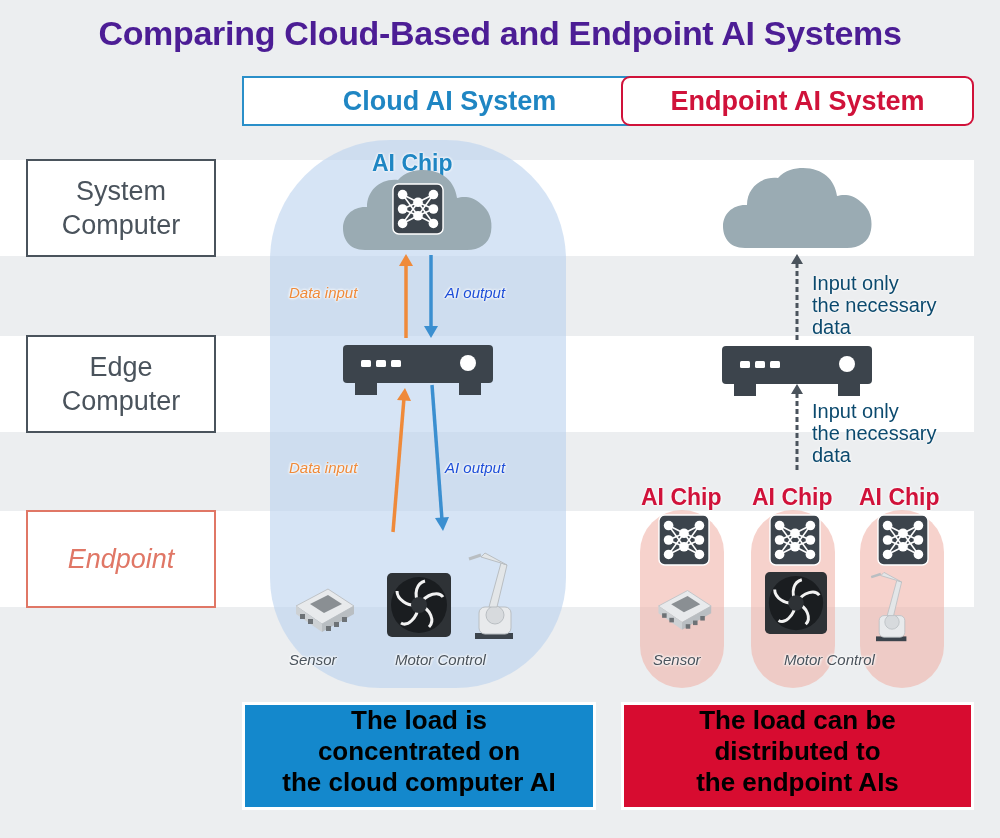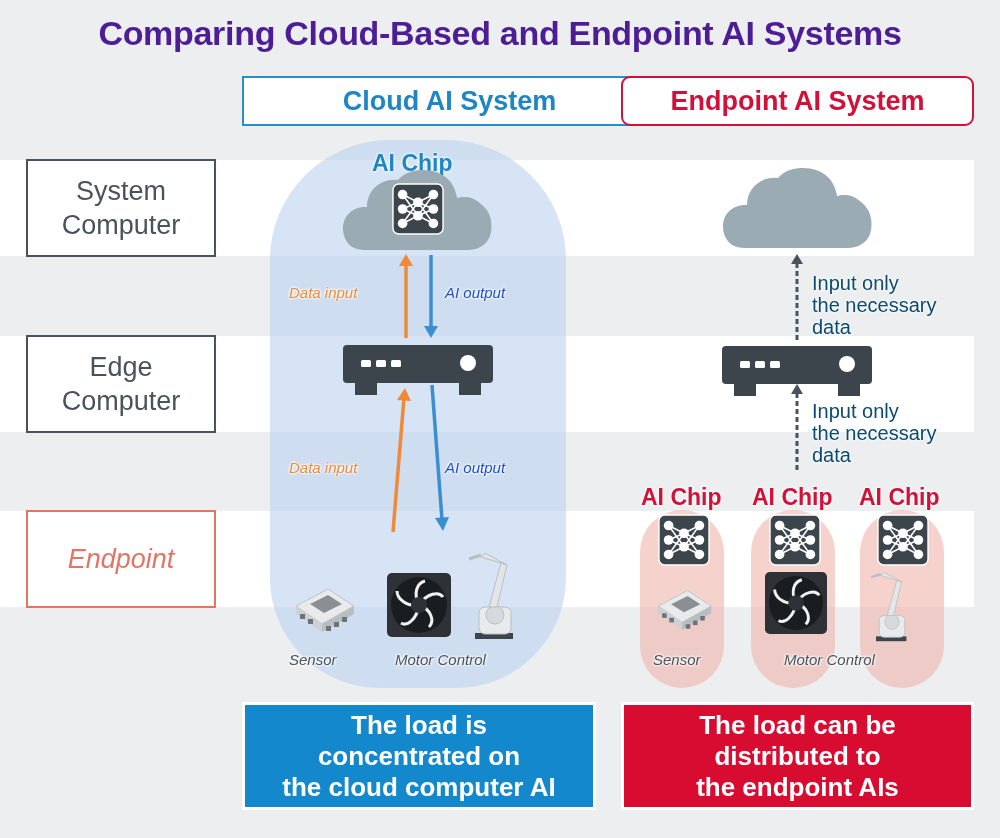--- a/index.html
+++ b/index.html
@@ -13,21 +13,21 @@
   .row-label{left:26px;width:190px;height:98px;background:#fff;border:2px solid #4a535c;box-sizing:border-box;display:flex;align-items:center;justify-content:center;text-align:center;font-size:27px;color:#4a535c;line-height:34px;}
   .row-label.end{border-color:#e07766;color:#e07766;font-style:italic;}
   .cloud-pill{left:270px;top:140px;width:296px;height:548px;background:rgba(186,210,238,0.6);border-radius:120px 120px 110px 110px;}
   .ep-pill{top:510px;width:84px;height:178px;background:rgba(240,180,170,0.6);border-radius:42px;}
   .lbl{font-size:15px;white-space:nowrap;text-shadow:0 0 3px #fff,0 0 3px #fff,0 0 3px #fff;font-style:italic;}
   .orange{color:#ef8a3a;}
   .blue{color:#1d4ed8;}
   .gray{color:#4a535c;}
   .chip-title{font-weight:bold;font-size:23px;white-space:nowrap;text-shadow:0 0 3px #fff,0 0 3px #fff;}
   .note{font-size:20px;color:#0c4a6e;line-height:22px;text-shadow:0 0 3px #fff,0 0 3px #fff;}
-  .summary{top:702px;height:108px;color:#ffffff;font-weight:bold;font-size:26px;display:flex;align-items:center;justify-content:center;text-align:center;line-height:31px;border:3px solid #fff;box-sizing:border-box;}
+  .summary{top:702px;height:108px;color:#000000;font-weight:bold;font-size:26px;display:flex;align-items:flex-start;justify-content:center;text-align:center;line-height:31px;border:3px solid #fff;box-sizing:border-box;}
   .sum-cloud{left:242px;width:354px;background:#1488cc;}
   .sum-end{left:621px;width:353px;background:#d70c30;}
   svg{position:absolute;overflow:visible;}
 </style>
 </head>
 <body>
 
 <div class="abs title">Comparing Cloud-Based and Endpoint AI Systems</div>
 
 <div class="abs sys-head sys-cloud">Cloud AI System</div>

